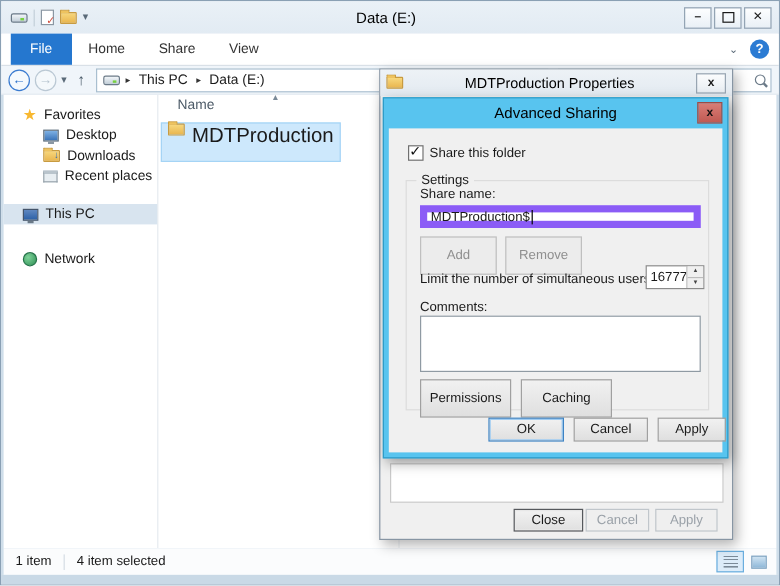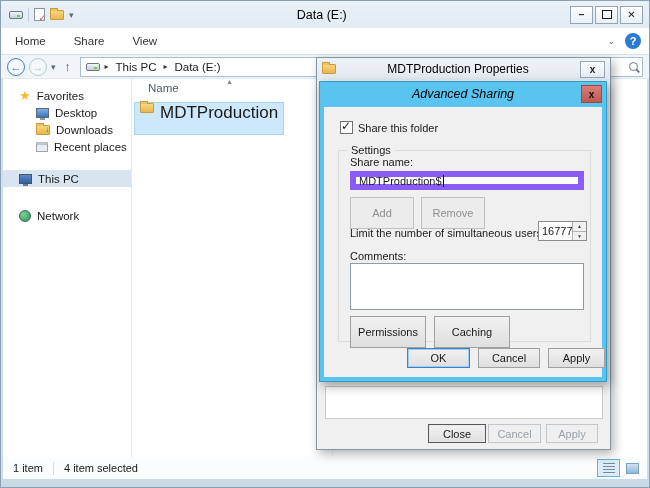--- a/index.html
+++ b/index.html
@@ -94,21 +94,21 @@
   .dbtn{position:absolute;height:19px;display:flex;align-items:center;justify-content:center;font-size:11px;
         border:1px solid #a0a0a0;background:linear-gradient(#f2f2f2,#e0e0e0);box-sizing:border-box;}
   .dbtn-close{left:111px;top:366px;width:58px;border:1px solid #55585c;box-shadow:inset 0 0 0 1px #e8e8e8;}
   .dbtn-dis{background:#efefef;border-color:#c0c6cb;color:#9aa1a8;}
   .props-cancel{left:171px;top:366px;width:53px;}
   .props-apply{left:229px;top:366px;width:52px;}
   .ul-first::first-letter{text-decoration:underline;}
 
   .adv{position:absolute;left:319px;top:81px;width:288px;height:301px;background:#58c4ef;border:1px solid #2e9cc8;
        box-shadow:3px 4px 10px rgba(0,0,0,.35);z-index:20;box-sizing:border-box;}
-  .adv-title{height:24px;line-height:24px;text-align:center;font-size:12.5px;color:#000;font-style:italic;}
+  .adv-title{height:24px;line-height:24px;text-align:center;font-size:12.5px;color:#000;}
   .adv-x{position:absolute;right:4px;top:3px;width:21px;height:18px;background:linear-gradient(#d97d76,#c05a53);
          border:1px solid #9e4a44;display:flex;align-items:center;justify-content:center;font-size:10px;font-weight:bold;color:#111;box-sizing:border-box;}
   .adv-body{position:absolute;left:4px;top:25px;right:4px;bottom:4px;background:#f0f0f0;}
 
   .cb-row{position:absolute;left:16px;top:14px;display:flex;align-items:center;gap:5px;}
   .checkbox{width:13px;height:13px;background:#fff;border:1px solid #707070;position:relative;box-sizing:border-box;}
   .checkbox span{position:absolute;left:0px;top:-3px;font-size:12px;font-weight:bold;color:#111;}
   .group{position:absolute;left:14px;top:43px;width:253px;height:192px;border:1px solid #dcdcdc;box-sizing:border-box;}
   .group-label{position:absolute;left:8px;top:-7px;background:#f0f0f0;padding:0 4px;font-size:11px;}
   .g-label{position:absolute;font-size:11px;color:#1a1a1a;}
@@ -158,20 +158,21 @@
       <div class="win-btn">
           <span class="max-glyph"></span>
         </div>
       <div class="win-btn">
           <span>✕</span>
         </div>
     </div>
   </div>
 
   <div class="tabrow">
+    <div class="tab tab-file">File</div>
     <div class="tab">Home</div>
     <div class="tab">Share</div>
     <div class="tab">View</div>
     <div class="ribbon-right">
       <span class="chev">⌄</span>
       <span class="help-btn">?</span>
     </div>
   </div>
 
   <div class="navrow">

